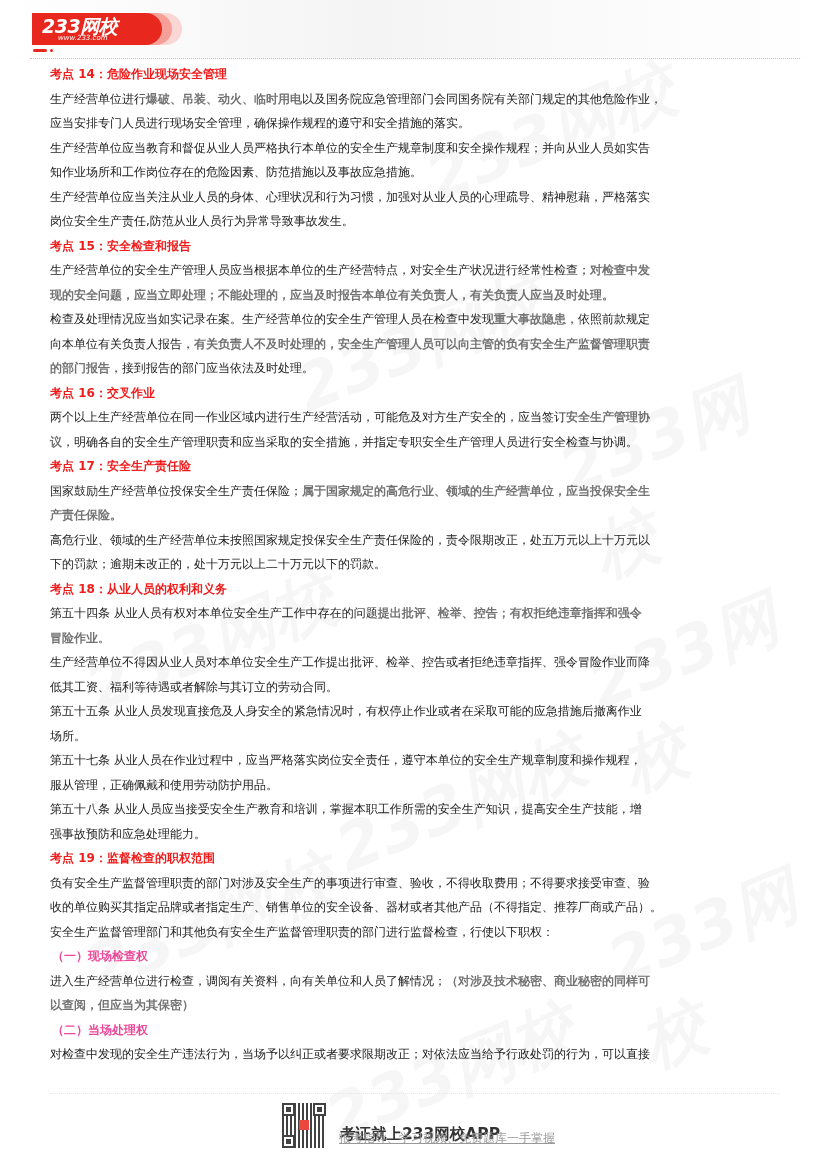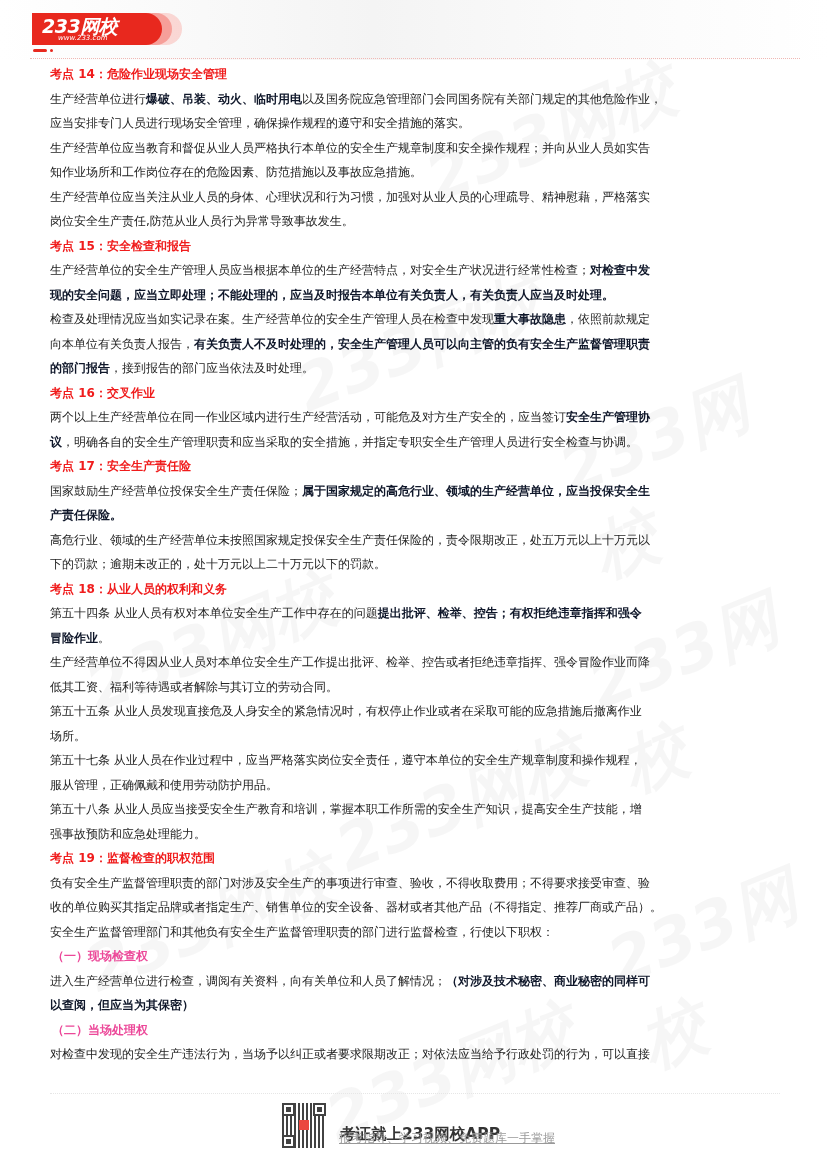--- a/index.html
+++ b/index.html
@@ -21,21 +21,21 @@
   .header-desc { position: absolute; right: 35px; top: 13px; text-align: right;
                  font-size: 12.5px; line-height: 18px; color: #555;
                  font-family: "DejaVu Sans Mono", "Liberation Mono", monospace; }
   .header-rule { position: absolute; left: 30px; right: 30px; top: 58px;
                  border-top: 1px dotted #f0b8b4; }
   .content { position: absolute; left: 50px; top: 62px; width: 735px;
              font-size: 12px; line-height: 24.5px; }
   .line { white-space: nowrap; height: 24.5px; }
   .heading { color: #f01c1c; font-weight: bold; }
   .sub { font-weight: bold; color: #ec4899; padding-left: 2px; }
-  .red { color: #0f172a; font-weight: bold; }
+  .red { color: #737373; font-weight: bold; }
   .watermark { position: absolute; font-size: 64px; font-weight: bold; font-style: italic;
                color: rgba(0,0,0,0.035); transform: rotate(-22deg); pointer-events: none; }
   .footer-rule { position: absolute; left: 50px; right: 50px; top: 1093px; border-top: 1px dotted #e6e6e6; }
   .qr { position: absolute; left: 282px; top: 1103px; width: 44px; height: 45px;
         background:
           repeating-linear-gradient(90deg, #222 0 2px, #fff 2px 4px),
           #fff; opacity: .85; }
   .qr-corner { position: absolute; width: 9px; height: 9px; border: 2px solid #222; background: #fff; }
   .qr-corner::after { content: ""; position: absolute; left: 2px; top: 2px; width: 5px; height: 5px; background: #222; }
   .qr-center { position: absolute; left: 17px; top: 17px; width: 10px; height: 10px; background: #e8281e; }

